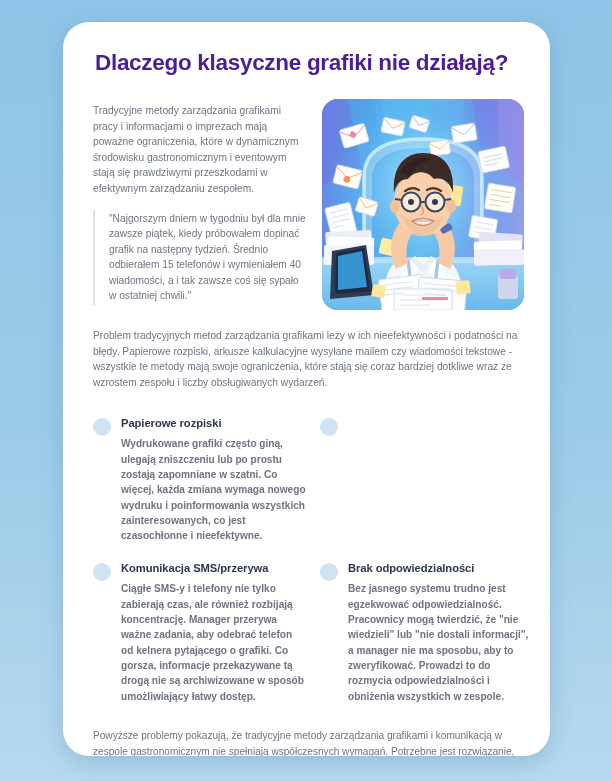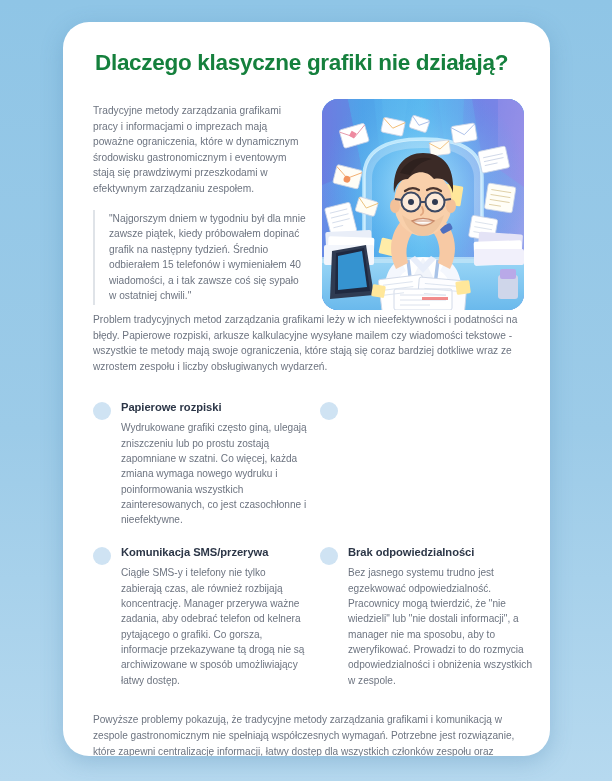--- a/index.html
+++ b/index.html
@@ -36,21 +36,21 @@
     padding: 26px 30px 0 30px;
     overflow: hidden;
   }
 
   .page-title {
     margin: 0;
     padding: 0 0 0 2px;
     font-size: 22.5px;
     line-height: 30px;
     font-weight: bold;
-    color: #15803d;
+    color: #4c1d95;
     letter-spacing: -0.3px;
   }
 
   
   .intro-row {
     display: flex;
     gap: 16px;
     margin-top: 20px;
     align-items: center;
   }
@@ -119,20 +119,21 @@
     line-height: 15px;
     font-weight: bold;
     color: #2c3647;
     letter-spacing: -0.05px;
   }
   .feature-text {
     margin: 0;
     font-size: 10.1px;
     line-height: 15.3px;
     color: #6d7480;
+    font-weight: bold;
   }
 
   .closing {
     margin: 24px 0 0 0;
     font-size: 10.1px;
     line-height: 16px;
     color: #6d7480;
   }
 </style>
 </head>
@@ -336,21 +337,21 @@
               <path d="M102 186h34M102 191h34M102 196h22" stroke="#dbe2ee" transform="rotate(5 120 195)"></path>
             </g>
             <rect x="100" y="198" width="26" height="3" fill="#ef6f6f" opacity="0.8"></rect>
             <rect x="134" y="182" width="14" height="13" rx="1.5" fill="#ffe79a" transform="rotate(-8 141 188)"></rect>
             <rect x="50" y="186" width="13" height="12" rx="1.5" fill="#ffe79a" transform="rotate(10 56 192)"></rect>
           </svg>
         </div>
       </div>
     </div>
 
-    <p class="body" style="margin-top:2px">Problem tradycyjnych metod zarządzania grafikami leży w ich nieefektywności i podatności na błędy. Papierowe rozpiski, arkusze kalkulacyjne wysyłane mailem czy wiadomości tekstowe - wszystkie te metody mają swoje ograniczenia, które stają się coraz bardziej dotkliwe wraz ze wzrostem zespołu i liczby obsługiwanych wydarzeń.</p>
+    <p class="body" style="margin-top:18px">Problem tradycyjnych metod zarządzania grafikami leży w ich nieefektywności i podatności na błędy. Papierowe rozpiski, arkusze kalkulacyjne wysyłane mailem czy wiadomości tekstowe - wszystkie te metody mają swoje ograniczenia, które stają się coraz bardziej dotkliwe wraz ze wzrostem zespołu i liczby obsługiwanych wydarzeń.</p>
 
     <div class="features">
 
       <div class="feature">
         <span class="bullet" style="background: rgb(207, 227, 243);"></span>
         <div class="feature-body">
           <h3 class="feature-title">Papierowe rozpiski</h3>
           <p class="feature-text">Wydrukowane grafiki często giną, ulegają zniszczeniu lub po prostu zostają zapomniane w szatni. Co więcej, każda zmiana wymaga nowego wydruku i poinformowania wszystkich zainteresowanych, co jest czasochłonne i nieefektywne.</p>
         </div>
       </div>

